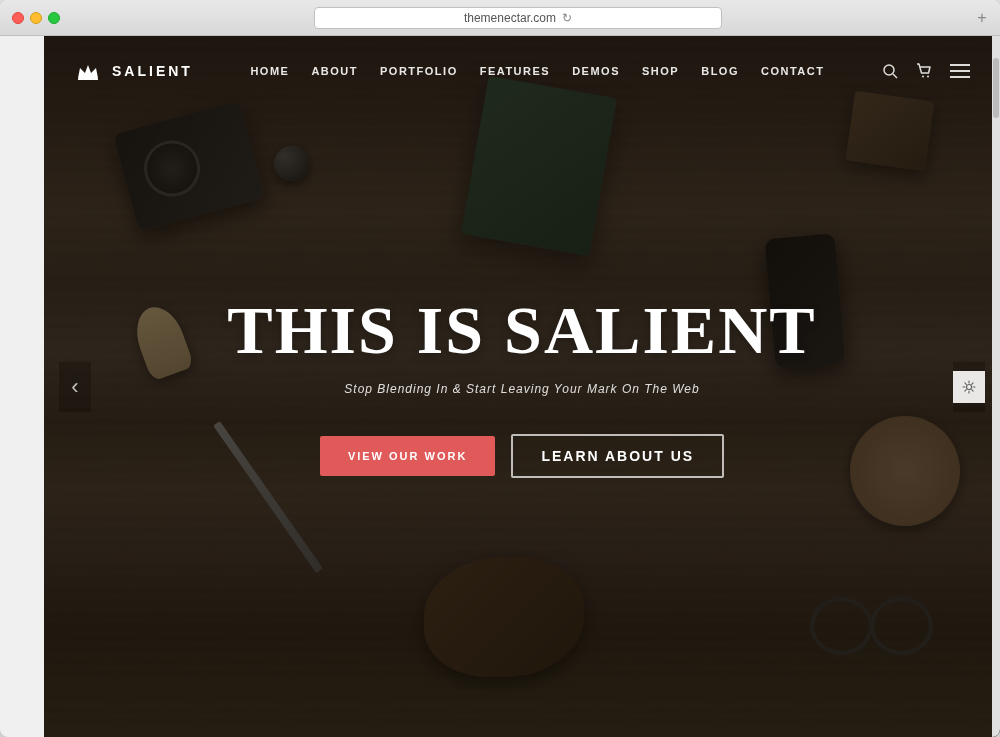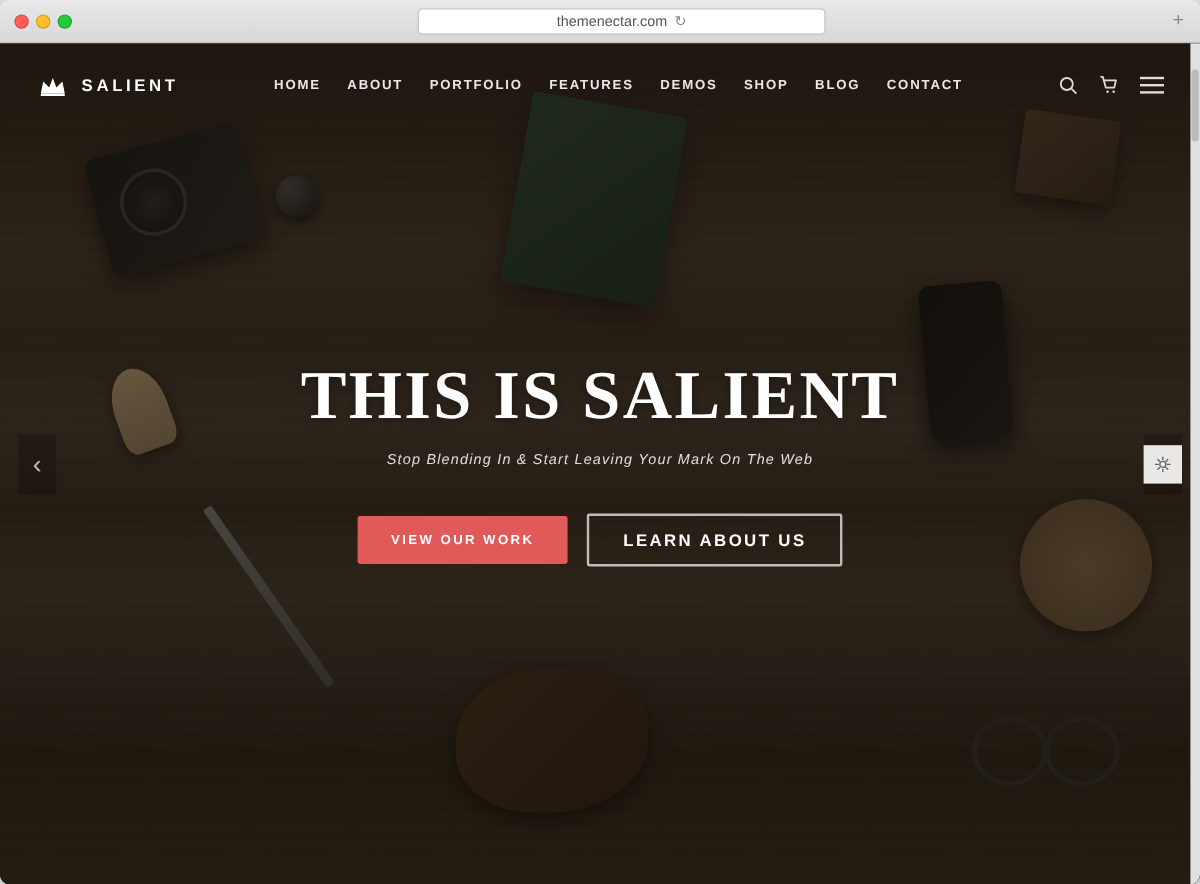--- a/index.html
+++ b/index.html
@@ -52,21 +52,21 @@
     .traffic-light.maximize { background: #28c840; border: 1px solid #1aaa2f; }
 
     .browser-address-bar {
       flex: 1;
       display: flex;
       justify-content: center;
       align-items: center;
     }
 
     .address-bar-input {
-      width: 340px;
+      width: 408px;
       height: 22px;
       background: white;
       border: 1px solid #c0c0c0;
       border-radius: 4px;
       display: flex;
       align-items: center;
       justify-content: center;
       font-size: 12px;
       color: #555;
       gap: 6px;
@@ -86,20 +86,21 @@
       justify-content: center;
       color: #888;
       font-size: 16px;
     }
 
     
     .website-container {
       flex: 1;
       position: relative;
       overflow: hidden;
+      margin-left: 44px;
     }
 
     
     .hero-bg {
       position: absolute;
       inset: 0;
       background-color: #3a3028;
       overflow: hidden;
     }
 
@@ -385,21 +386,21 @@
       inset: 0;
       display: flex;
       flex-direction: column;
       align-items: center;
       justify-content: center;
       z-index: 5;
       text-align: center;
     }
 
     .hero-title {
-      font-size: 57px;
+      font-size: 68px;
       font-weight: 900;
       color: white;
       letter-spacing: 2px;
       text-transform: uppercase;
       line-height: 1;
       margin-bottom: 18px;
       text-shadow: 0 2px 8px rgba(0,0,0,0.3);
       font-family: Georgia, 'Times New Roman', serif;
     }
 

